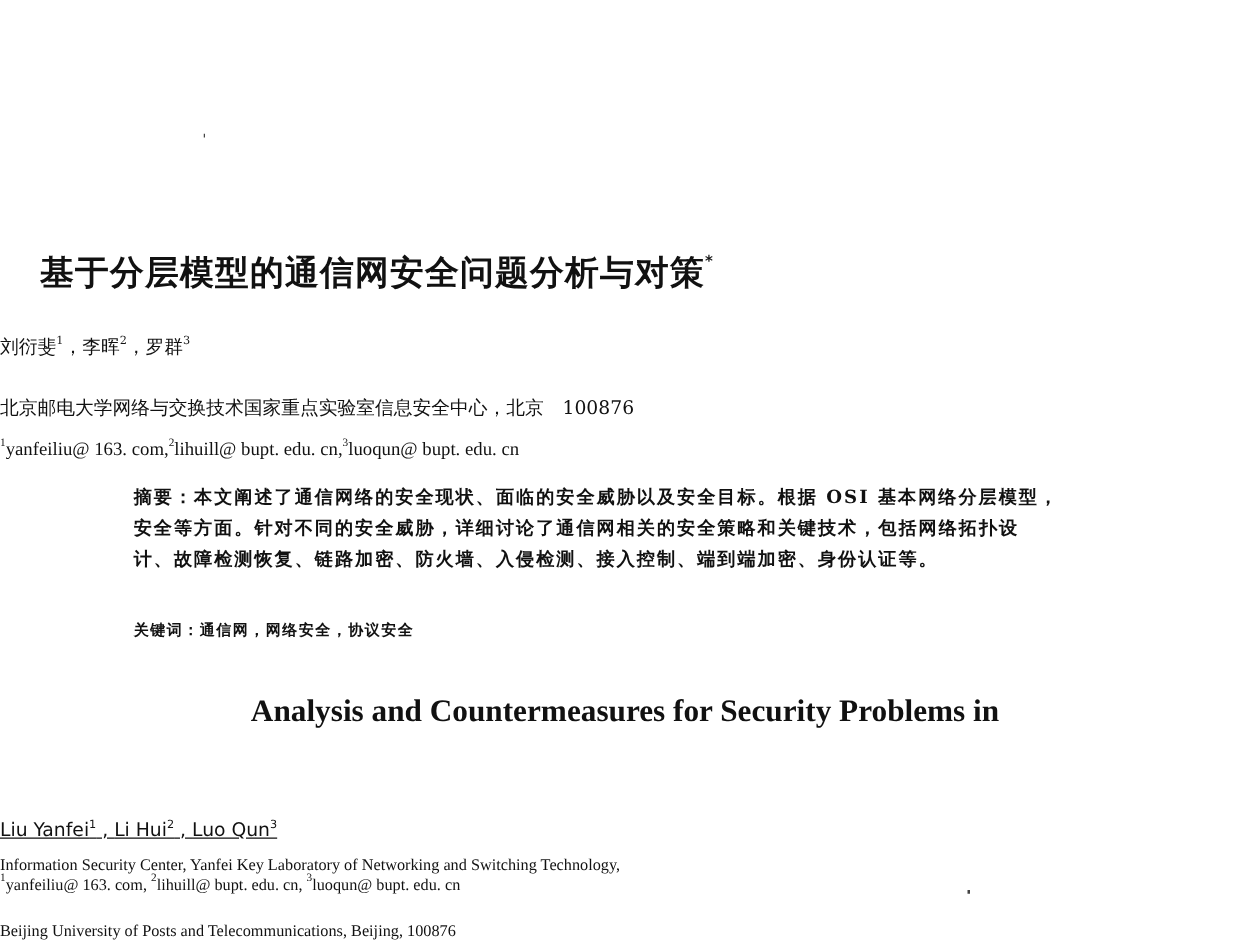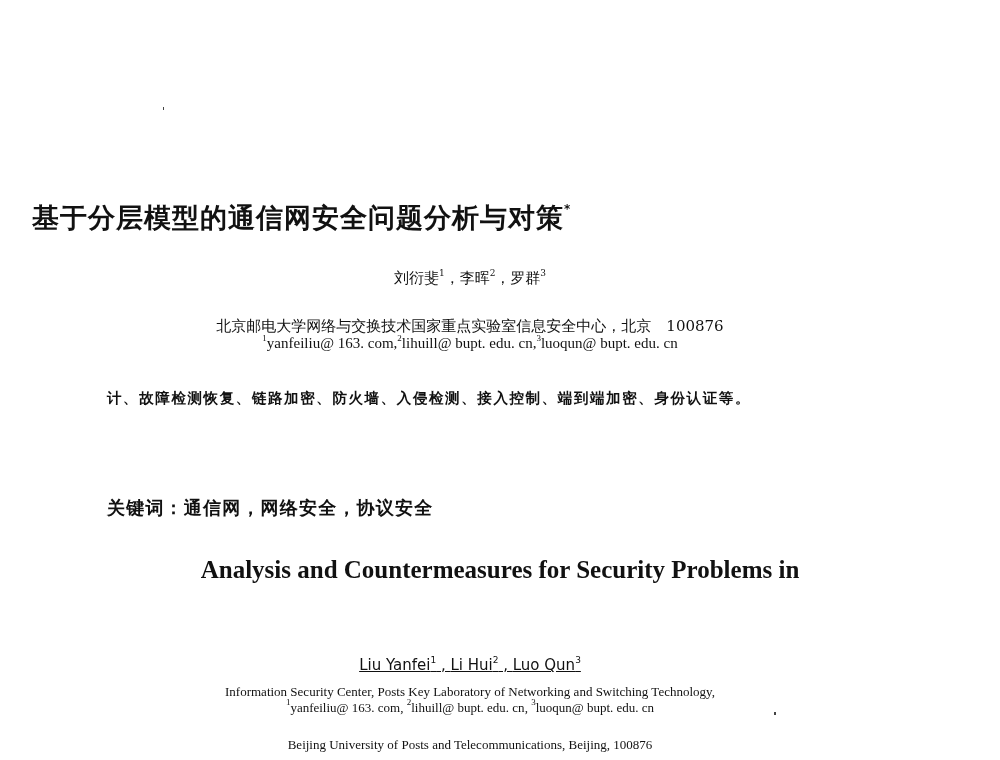--- a/index.html
+++ b/index.html
@@ -7,31 +7,31 @@
       width: 1000px; height: 760px; background: #ffffff; position: relative; overflow: hidden;
       color: #111; font-family: "DejaVu Serif", serif;
     }
     .abs { position: absolute; }
     .speck { width: 2px; height: 3px; background: #444; }
     .cn-title {
       left: 0; width: 1000px; top: 200px; text-align: left;
       font-family: "DejaVu Sans", sans-serif; font-weight: bold; font-size: 27px; letter-spacing: 1px; margin-left: 32px;
     }
     .cn-title sup { font-size: 12px; vertical-align: 14px; }
-    .center-line { left: 0; width: 940px; text-align: center; }
+    .center-line { left: 0; width: 940px; }
     .cn-authors { top: 268px; font-size: 15px; }
     .cn-affil { top: 317px; font-size: 15px; }
-    .cn-emails { top: 333px; font-family: "Liberation Serif", serif; font-size: 15px; }
+    .cn-emails { top: 349px; font-family: "Liberation Serif", serif; font-size: 15px; }
     sup.s { font-size: 9px; vertical-align: 7px; }
     .abstract {
       left: 107px; width: 790px; top: 385px; font-size: 14.5px; line-height: 25px;
       font-weight: bold; font-family: "DejaVu Serif", serif; text-align: justify;
     }
     .abstract .line { display: block; white-space: nowrap; letter-spacing: 1.6px; }
-    .kw { left: 107px; top: 496px; font-size: 18px; font-weight: bold; letter-spacing: 1.2px; }
+    .kw { left: 107px; top: 496px; font-size: 12px; font-weight: bold; letter-spacing: 1.2px; }
     .kw .lbl { font-family: "DejaVu Sans", sans-serif; }
     .en-title {
       left: 0; width: 1000px; top: 552px; text-align: center;
       font-family: "Liberation Serif", serif; font-weight: bold; font-size: 25px; line-height: 36px;
     }
     .en-authors { top: 655px; font-family: "DejaVu Sans", sans-serif; font-size: 15px; text-decoration: underline; }
     .en-affil1 { top: 684px; font-family: "Liberation Serif", serif; font-size: 13px; }
     .en-affil2 { top: 737px; font-family: "Liberation Serif", serif; font-size: 13px; }
     .en-emails { top: 697px; font-family: "Liberation Serif", serif; font-size: 13px; }
   </style>
@@ -47,31 +47,33 @@
   <span>刘衍斐</span><sup class="s">1</sup><span>，</span><span>李晖</span><sup class="s">2</sup><span>，</span><span>罗群</span><sup class="s">3</sup>
 </div>
 
 <div class="abs center-line cn-affil">北京邮电大学网络与交换技术国家重点实验室信息安全中心，北京　100876</div>
 
 <div class="abs center-line cn-emails">
   <sup class="s">1</sup><span>yanfeiliu@ 163. com</span>,<sup class="s">2</sup><span>lihuill@ bupt. edu. cn</span>,<sup class="s">3</sup><span>luoqun@ bupt. edu. cn</span>
 </div>
 
 <div class="abs abstract">
+  <span class="line">摘要：本文阐述了通信网络的安全现状、面临的安全威胁以及安全目标。根据 OSI 基本网络分层模型，</span>
+  <span class="line">安全等方面。针对不同的安全威胁，详细讨论了通信网相关的安全策略和关键技术，包括网络拓扑设</span>
   <span class="line">计、故障检测恢复、链路加密、防火墙、入侵检测、接入控制、端到端加密、身份认证等。</span>
 </div>
 
 <div class="abs kw"><span class="lbl">关键词：</span><span>通信网，网络安全，协议安全</span></div>
 
 <div class="abs en-title">
   <div>Analysis and Countermeasures for Security Problems in</div>
 </div>
 
 <div class="abs center-line en-authors">
   <span>Liu Yanfei</span><sup class="s">1</sup> , <span>Li Hui</span><sup class="s">2</sup> , <span>Luo Qun</span><sup class="s">3</sup>
 </div>
 
-<div class="abs center-line en-affil1">Information Security Center, Posts Key Laboratory of Networking and Switching Technology,</div>
+<div class="abs center-line en-affil1">Information Security Center, Yanfei Key Laboratory of Networking and Switching Technology,</div>
 <div class="abs center-line en-affil2">Beijing University of Posts and Telecommunications, Beijing, 100876</div>
 
 <div class="abs center-line en-emails">
   <sup class="s">1</sup><span>yanfeiliu@ 163. com</span>, <sup class="s">2</sup><span>lihuill@ bupt. edu. cn</span>, <sup class="s">3</sup><span>luoqun@ bupt. edu. cn</span>
 </div>
 
 </body></html>

